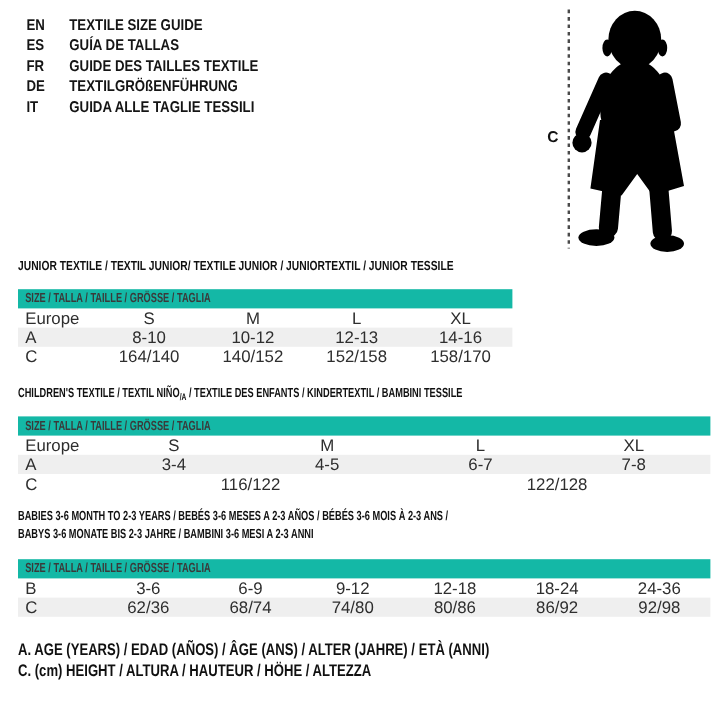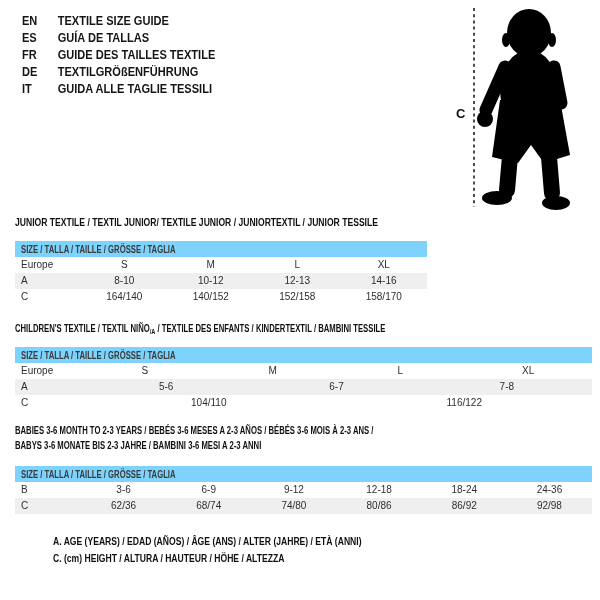--- a/index.html
+++ b/index.html
@@ -23,30 +23,30 @@
 
   
   .stitle{position:absolute;left:15px;font-size:11px;font-weight:bold;color:#101010;line-height:15px;white-space:nowrap;}
   .stitle .subA{font-size:8px;position:relative;top:2px;}
 
   
   .size-table{position:absolute;left:15px;}
   .t1{top:241px;width:412px;}
   .t2{top:347px;width:577px;}
   .t3{top:466px;width:577px;}
-  .thead{height:16px;line-height:16px;background:#7dd3fc;color:#3a3a3a;
+  .thead{height:16px;line-height:16px;background:#14b8a6;color:#3a3a3a;
          font-size:11px;font-weight:bold;padding-left:6px;box-sizing:border-box;}
-  .trow{display:flex;height:16px;line-height:16px;font-size:10px;color:#2e2e2e;justify-content:center;}
+  .trow{display:flex;height:16px;line-height:16px;font-size:14px;color:#2e2e2e;}
   .trow.stripe{background:#efefef;}
   .tlabel{width:66px;padding-left:6px;box-sizing:border-box;}
   .tcell{flex:1;text-align:center;}
 
   
   .notes{position:absolute;left:15px;top:533px;}
-  .note-line{height:17px;line-height:17px;font-size:11px;font-weight:bold;color:#101010;white-space:nowrap;margin-left:38px;}
+  .note-line{height:17px;line-height:17px;font-size:14px;font-weight:bold;color:#101010;white-space:nowrap;}
 </style>
 </head>
 <body>
 
 <div class="lang-block">
   <div class="lang-row">
     <span class="lang-code">EN</span>
     <span class="lang-label">TEXTILE SIZE GUIDE</span>
   </div>
   <div class="lang-row">
@@ -127,28 +127,29 @@
   </div>
   <div class="trow">
     <div class="tlabel">Europe</div>
     <div class="tcell">S</div>
     <div class="tcell">M</div>
     <div class="tcell">L</div>
     <div class="tcell">XL</div>
   </div>
   <div class="trow stripe">
     <div class="tlabel">A</div>
-    <div class="tcell">5-6</div>
+    <div class="tcell">3-4</div>
+    <div class="tcell">4-5</div>
     <div class="tcell">6-7</div>
     <div class="tcell">7-8</div>
   </div>
   <div class="trow">
     <div class="tlabel">C</div>
-    <div class="tcell">104/110</div>
     <div class="tcell">116/122</div>
+    <div class="tcell">122/128</div>
   </div>
 </div>
 
 <div class="stitle" style="top:423px">
   <span class="cx2">BABIES 3-6 MONTH TO 2-3 YEARS / BEBÉS 3-6 MESES A 2-3 AÑOS / BÉBÉS 3-6 MOIS À 2-3 ANS /</span><br>
   <span class="cx2">BABYS 3-6 MONATE BIS 2-3 JAHRE / BAMBINI 3-6 MESI A 2-3 ANNI</span>
 </div>
 <div class="size-table t3">
   <div class="thead">
     <span class="cx2">SIZE / TALLA / TAILLE / GRÖSSE / TAGLIA</span>

